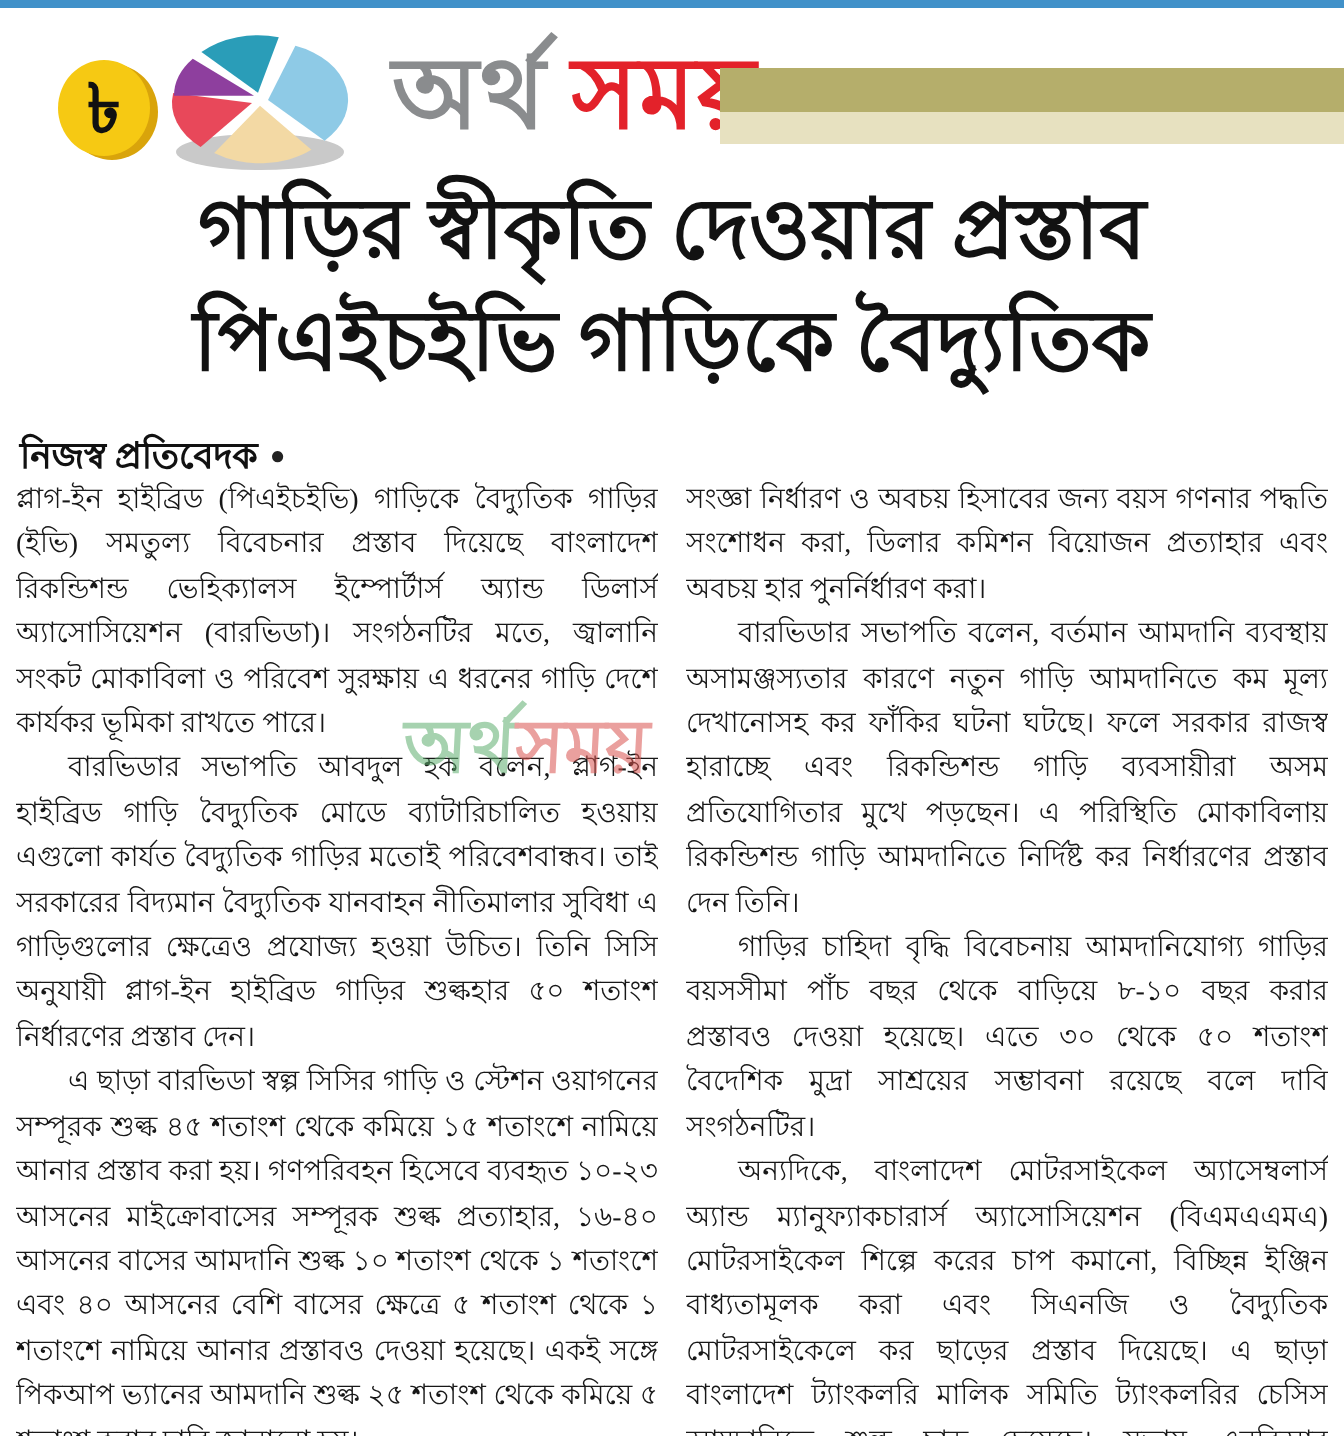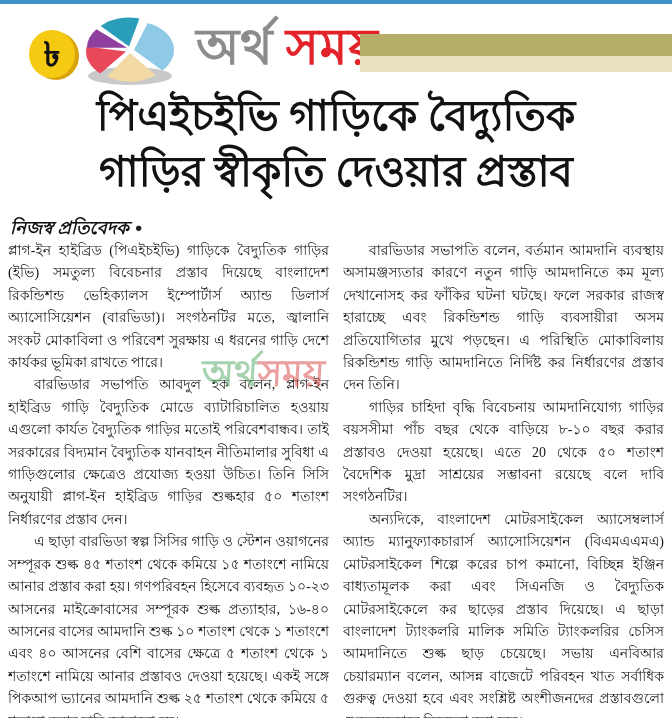--- a/index.html
+++ b/index.html
@@ -16,21 +16,21 @@
          font-weight:bold;font-size:50px;letter-spacing:1px;white-space:nowrap;}
   .brand .gray{color:#8a8c8e;}
   .brand .red{color:#e3222a;margin-left:12px;}
   .bar-wrap{position:absolute;left:360px;top:28px;width:312px;height:40px;}
   .bar-dark{width:100%;height:22px;background:#b5ae6b;}
   .bar-light{width:100%;height:16px;background:#e7e1c0;}
   
   .headline{position:absolute;left:0;top:88px;width:672px;text-align:center;
             font-weight:700;color:#121212;font-size:42px;line-height:1.34;}
   
-  .byline{position:absolute;left:10px;top:214px;font-size:18px;font-weight:700;color:#111;font-style:italic;}
+  .byline{position:absolute;left:10px;top:214px;font-size:18px;font-weight:700;color:#111;}
   .byline .dot{font-size:13px;vertical-align:2px;margin-left:6px;color:#222;}
   
   .article{position:absolute;left:0;top:240px;width:672px;height:478px;
            display:flex;gap:14px;padding:0 8px;box-sizing:border-box;}
   .col{width:321px;font-size:14px;line-height:22.4px;color:#171717;
        text-align:justify;text-justify:inter-word;overflow:hidden;}
   .col p{margin:0;}
   .col p.indent{text-indent:26px;}
   
   .watermark{position:absolute;left:202px;top:344px;width:230px;height:52px;
@@ -68,36 +68,37 @@
     <span class="gray">অর্থ</span>
     <span class="red">সময়</span>
   </div>
   <div class="bar-wrap">
     <div class="bar-dark"></div>
     <div class="bar-light"></div>
   </div>
 </div>
 
 <div class="headline">
+  <div>গাড়ির স্বীকৃতি দেওয়ার প্রস্তাব</div>
   <div>পিএইচইভি গাড়িকে বৈদ্যুতিক</div>
-  <div>গাড়ির স্বীকৃতি দেওয়ার প্রস্তাব</div>
 </div>
 
 <div class="byline">
   <span>নিজস্ব প্রতিবেদক</span><span class="dot">●</span>
 </div>
 
 <div class="article">
   <div class="col">
       <p>প্লাগ-ইন হাইব্রিড (পিএইচইভি) গাড়িকে বৈদ্যুতিক গাড়ির (ইভি) সমতুল্য বিবেচনার প্রস্তাব দিয়েছে বাংলাদেশ রিকন্ডিশন্ড ভেহিক্যালস ইম্পোর্টার্স অ্যান্ড ডিলার্স অ্যাসোসিয়েশন (বারভিডা)। সংগঠনটির মতে, জ্বালানি সংকট মোকাবিলা ও পরিবেশ সুরক্ষায় এ ধরনের গাড়ি দেশে কার্যকর ভূমিকা রাখতে পারে।</p>
       <p class="indent">বারভিডার সভাপতি আবদুল হক বলেন, প্লাগ-ইন হাইব্রিড গাড়ি বৈদ্যুতিক মোডে ব্যাটারিচালিত হওয়ায় এগুলো কার্যত বৈদ্যুতিক গাড়ির মতোই পরিবেশবান্ধব। তাই সরকারের বিদ্যমান বৈদ্যুতিক যানবাহন নীতিমালার সুবিধা এ গাড়িগুলোর ক্ষেত্রেও প্রযোজ্য হওয়া উচিত। তিনি সিসি অনুযায়ী প্লাগ-ইন হাইব্রিড গাড়ির শুল্কহার ৫০ শতাংশ নির্ধারণের প্রস্তাব দেন।</p>
       <p class="indent">এ ছাড়া বারভিডা স্বল্প সিসির গাড়ি ও স্টেশন ওয়াগনের সম্পূরক শুল্ক ৪৫ শতাংশ থেকে কমিয়ে ১৫ শতাংশে নামিয়ে আনার প্রস্তাব করা হয়। গণপরিবহন হিসেবে ব্যবহৃত ১০-২৩ আসনের মাইক্রোবাসের সম্পূরক শুল্ক প্রত্যাহার, ১৬-৪০ আসনের বাসের আমদানি শুল্ক ১০ শতাংশ থেকে ১ শতাংশে এবং ৪০ আসনের বেশি বাসের ক্ষেত্রে ৫ শতাংশ থেকে ১ শতাংশে নামিয়ে আনার প্রস্তাবও দেওয়া হয়েছে। একই সঙ্গে পিকআপ ভ্যানের আমদানি শুল্ক ২৫ শতাংশ থেকে কমিয়ে ৫ শতাংশ করার দাবি জানানো হয়।</p>
     </div>
   <div class="col">
+      <p>সংজ্ঞা নির্ধারণ ও অবচয় হিসাবের জন্য বয়স গণনার পদ্ধতি সংশোধন করা, ডিলার কমিশন বিয়োজন প্রত্যাহার এবং অবচয় হার পুনর্নির্ধারণ করা।</p>
       <p class="indent">বারভিডার সভাপতি বলেন, বর্তমান আমদানি ব্যবস্থায় অসামঞ্জস্যতার কারণে নতুন গাড়ি আমদানিতে কম মূল্য দেখানোসহ কর ফাঁকির ঘটনা ঘটছে। ফলে সরকার রাজস্ব হারাচ্ছে এবং রিকন্ডিশন্ড গাড়ি ব্যবসায়ীরা অসম প্রতিযোগিতার মুখে পড়ছেন। এ পরিস্থিতি মোকাবিলায় রিকন্ডিশন্ড গাড়ি আমদানিতে নির্দিষ্ট কর নির্ধারণের প্রস্তাব দেন তিনি।</p>
-      <p class="indent">গাড়ির চাহিদা বৃদ্ধি বিবেচনায় আমদানিযোগ্য গাড়ির বয়সসীমা পাঁচ বছর থেকে বাড়িয়ে ৮-১০ বছর করার প্রস্তাবও দেওয়া হয়েছে। এতে 20 থেকে ৫০ শতাংশ বৈদেশিক মুদ্রা সাশ্রয়ের সম্ভাবনা রয়েছে বলে দাবি সংগঠনটির।</p>
+      <p class="indent">গাড়ির চাহিদা বৃদ্ধি বিবেচনায় আমদানিযোগ্য গাড়ির বয়সসীমা পাঁচ বছর থেকে বাড়িয়ে ৮-১০ বছর করার প্রস্তাবও দেওয়া হয়েছে। এতে ৩০ থেকে ৫০ শতাংশ বৈদেশিক মুদ্রা সাশ্রয়ের সম্ভাবনা রয়েছে বলে দাবি সংগঠনটির।</p>
       <p class="indent">অন্যদিকে, বাংলাদেশ মোটরসাইকেল অ্যাসেম্বলার্স অ্যান্ড ম্যানুফ্যাকচারার্স অ্যাসোসিয়েশন (বিএমএএমএ) মোটরসাইকেল শিল্পে করের চাপ কমানো, বিচ্ছিন্ন ইঞ্জিন বাধ্যতামূলক করা এবং সিএনজি ও বৈদ্যুতিক মোটরসাইকেলে কর ছাড়ের প্রস্তাব দিয়েছে। এ ছাড়া বাংলাদেশ ট্যাংকলরি মালিক সমিতি ট্যাংকলরির চেসিস আমদানিতে শুল্ক ছাড় চেয়েছে। সভায় এনবিআর চেয়ারম্যান বলেন, আসন্ন বাজেটে পরিবহন খাত সর্বাধিক গুরুত্ব দেওয়া হবে এবং সংশ্লিষ্ট অংশীজনদের প্রস্তাবগুলো গুরুত্বসহকারে বিবেচনা করা হবে।</p>
     </div>
 </div>
 
 <div class="watermark">
   <span class="wm-green">অর্থ</span><span class="wm-red">সময়</span>
 </div>
 
 </body></html>

